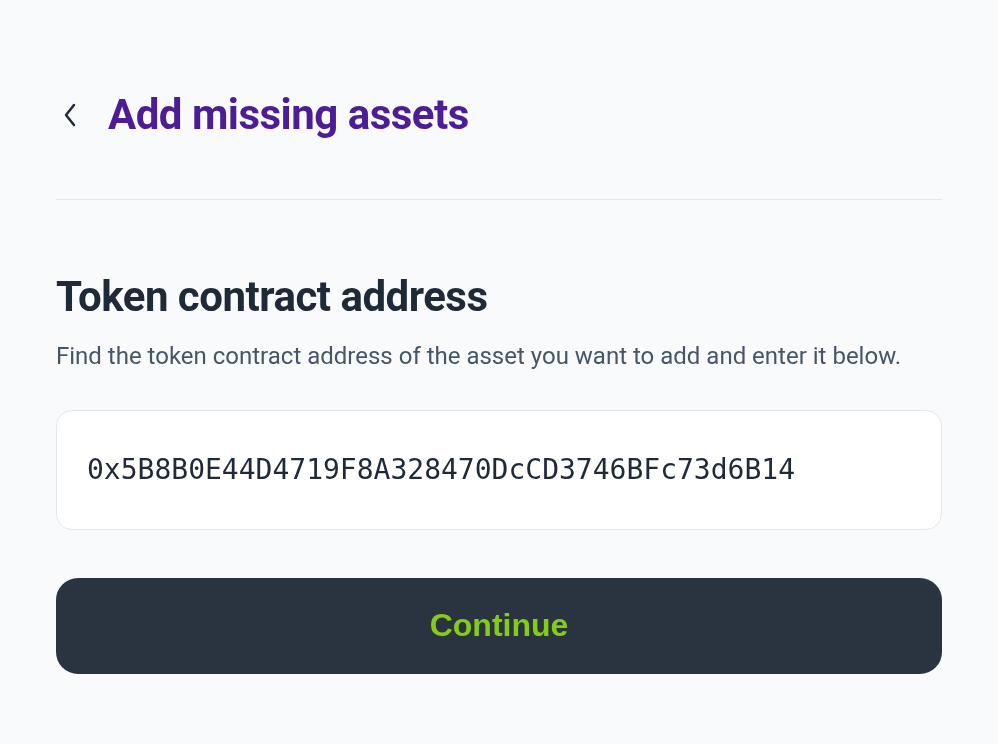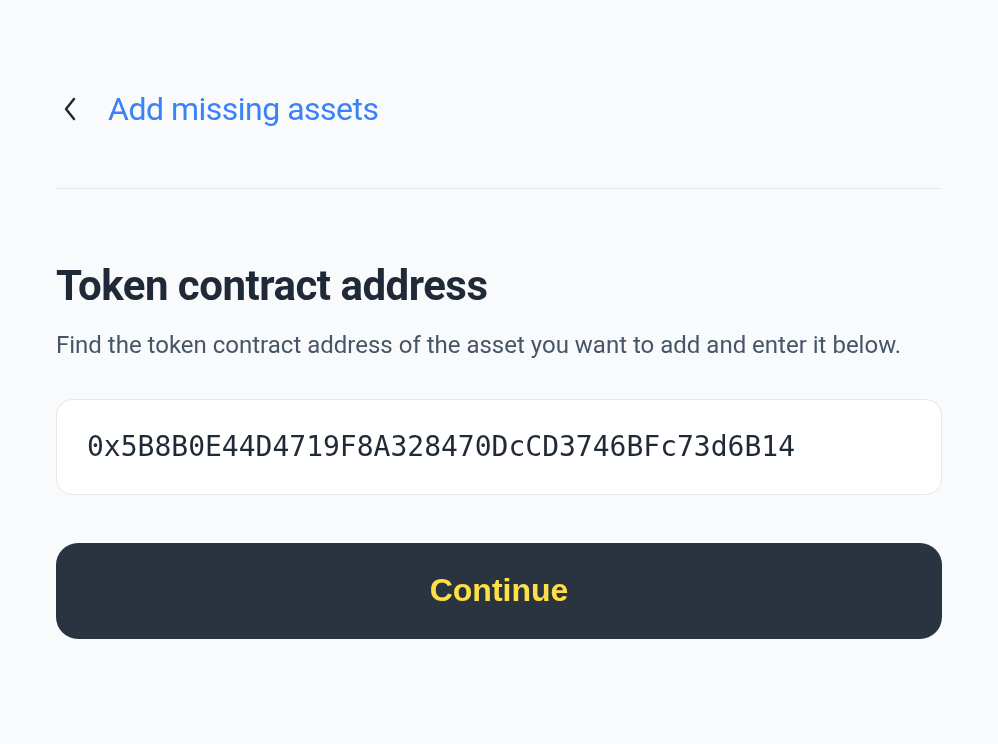--- a/index.html
+++ b/index.html
@@ -35,57 +35,57 @@
     .back-icon svg {
       width: 14px;
       height: 24px;
       stroke: currentColor;
       stroke-width: 2.5;
       fill: none;
       stroke-linecap: round;
       stroke-linejoin: round;
     }
     .page-title {
-      font-size: 32px;
-      font-weight: 400;
-      color: #3b82f6;
+      font-size: 42px;
+      font-weight: 700;
+      color: #4c1d95;
       letter-spacing: -0.5px;
     }
     .section-title {
       font-size: 42px;
       font-weight: 700;
       color: #1f2937;
       margin-bottom: 18px;
       letter-spacing: -0.5px;
     }
     .section-description {
       font-size: 24px;
       font-weight: 400;
       color: #475569;
       line-height: 1.45;
       margin-bottom: 36px;
     }
     .text-input {
       width: 100%;
-      height: 96px;
+      height: 120px;
       padding: 0 30px;
       font-size: 28px;
       font-family: ui-monospace, SFMono-Regular, "SF Mono", Menlo, Consolas, monospace;
       color: #1f2937;
       background-color: #ffffff;
       border: 1px solid #e5e7eb;
       border-radius: 16px;
       outline: none;
       margin-bottom: 48px;
     }
     .primary-button {
       width: 100%;
       height: 96px;
       background-color: #2a3441;
-      color: #fde047;
+      color: #84cc16;
       font-size: 32px;
       font-weight: 700;
       border: none;
       border-radius: 22px;
       cursor: pointer;
       display: flex;
       align-items: center;
       justify-content: center;
     }
   </style>

